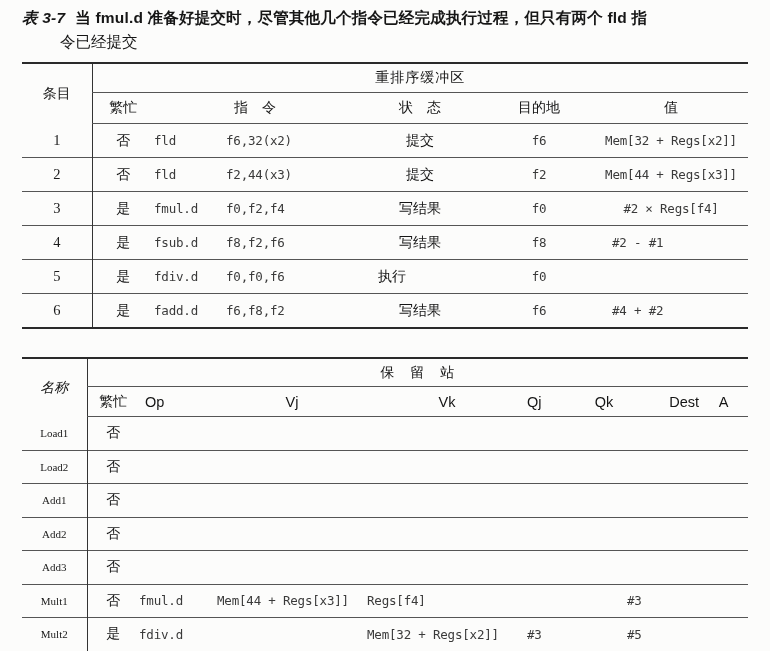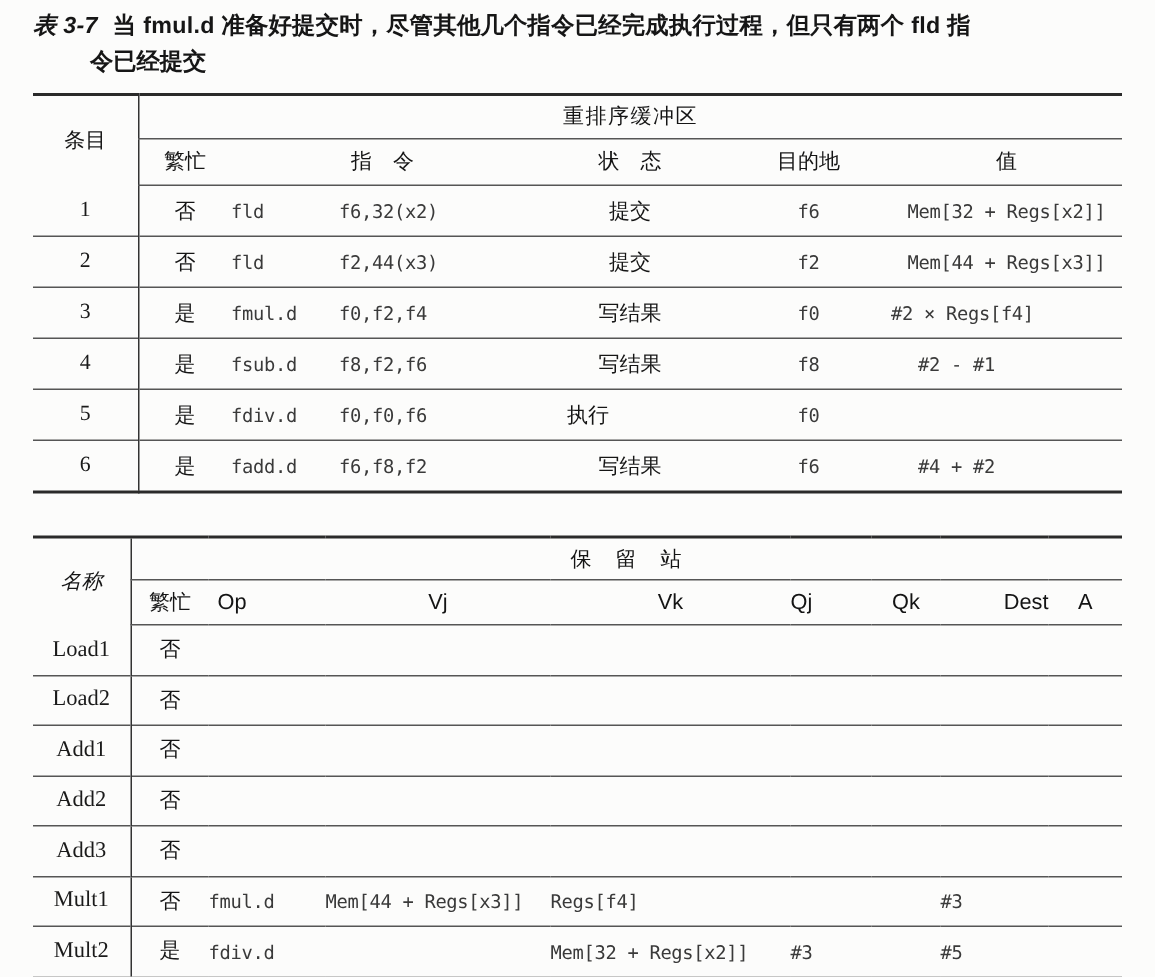--- a/index.html
+++ b/index.html
@@ -37,21 +37,21 @@
   }
   .caption .cap-num {
     margin-right: 10px;
     font-style: italic;
   }
   .caption-line2 {
     position: absolute;
     left: 60px;
     top: 30px;
     font-size: 15.5px;
-    font-weight: bold;
+    font-weight: normal;
     line-height: 24px;
     color: #161616;
     white-space: nowrap;
   }
 
   
   .tbl {
     position: absolute;
     border-collapse: collapse;
     table-layout: fixed;
@@ -147,21 +147,21 @@
   #table-rs .grouphdr {
     text-align: center;
     height: 27px;
     font-family: "DejaVu Sans", sans-serif;
     font-size: 14px;
   }
   #table-rs .subhdr td { height: 29px; }
   #table-rs .datarow td { height: 32.5px; }
   #table-rs .namecell {
     font-family: "Liberation Serif", "DejaVu Serif", serif;
-    font-size: 15px;
+    font-size: 11px;
     text-align: center;
     color: #1a1a1a;
   }
 
   .hdr-group-line {
     border-bottom: 1px solid #555;
   }
 </style>
 </head>
 <body>
@@ -230,21 +230,21 @@
         <td style="text-align:center"><span class="mono">f2</span></td>
         <td style="text-align:center"><span class="mono">Mem[44 + Regs[x3]]</span></td>
       </tr>
       <tr class="datarow rule-thin">
         <td class="entrycell"><span class="serifnum">3</span></td>
         <td class="vline" style="text-align:center"><span class="cjk">是</span></td>
         <td><span class="mono">fmul.d</span></td>
         <td><span class="mono">f0,f2,f4</span></td>
         <td style="text-align:center"><span class="cjk">写结果</span></td>
         <td style="text-align:center"><span class="mono">f0</span></td>
-        <td style=""><span class="mono">#2 × Regs[f4]</span></td>
+        <td style="text-align:center"><span class="mono">#2 × Regs[f4]</span></td>
       </tr>
       <tr class="datarow rule-thin">
         <td class="entrycell"><span class="serifnum">4</span></td>
         <td class="vline" style="text-align:center"><span class="cjk">是</span></td>
         <td><span class="mono">fsub.d</span></td>
         <td><span class="mono">f8,f2,f6</span></td>
         <td style="text-align:center"><span class="cjk">写结果</span></td>
         <td style="text-align:center"><span class="mono">f8</span></td>
         <td style="text-align:left;padding-left:18px"><span class="mono">#2 - #1</span></td>
       </tr>

